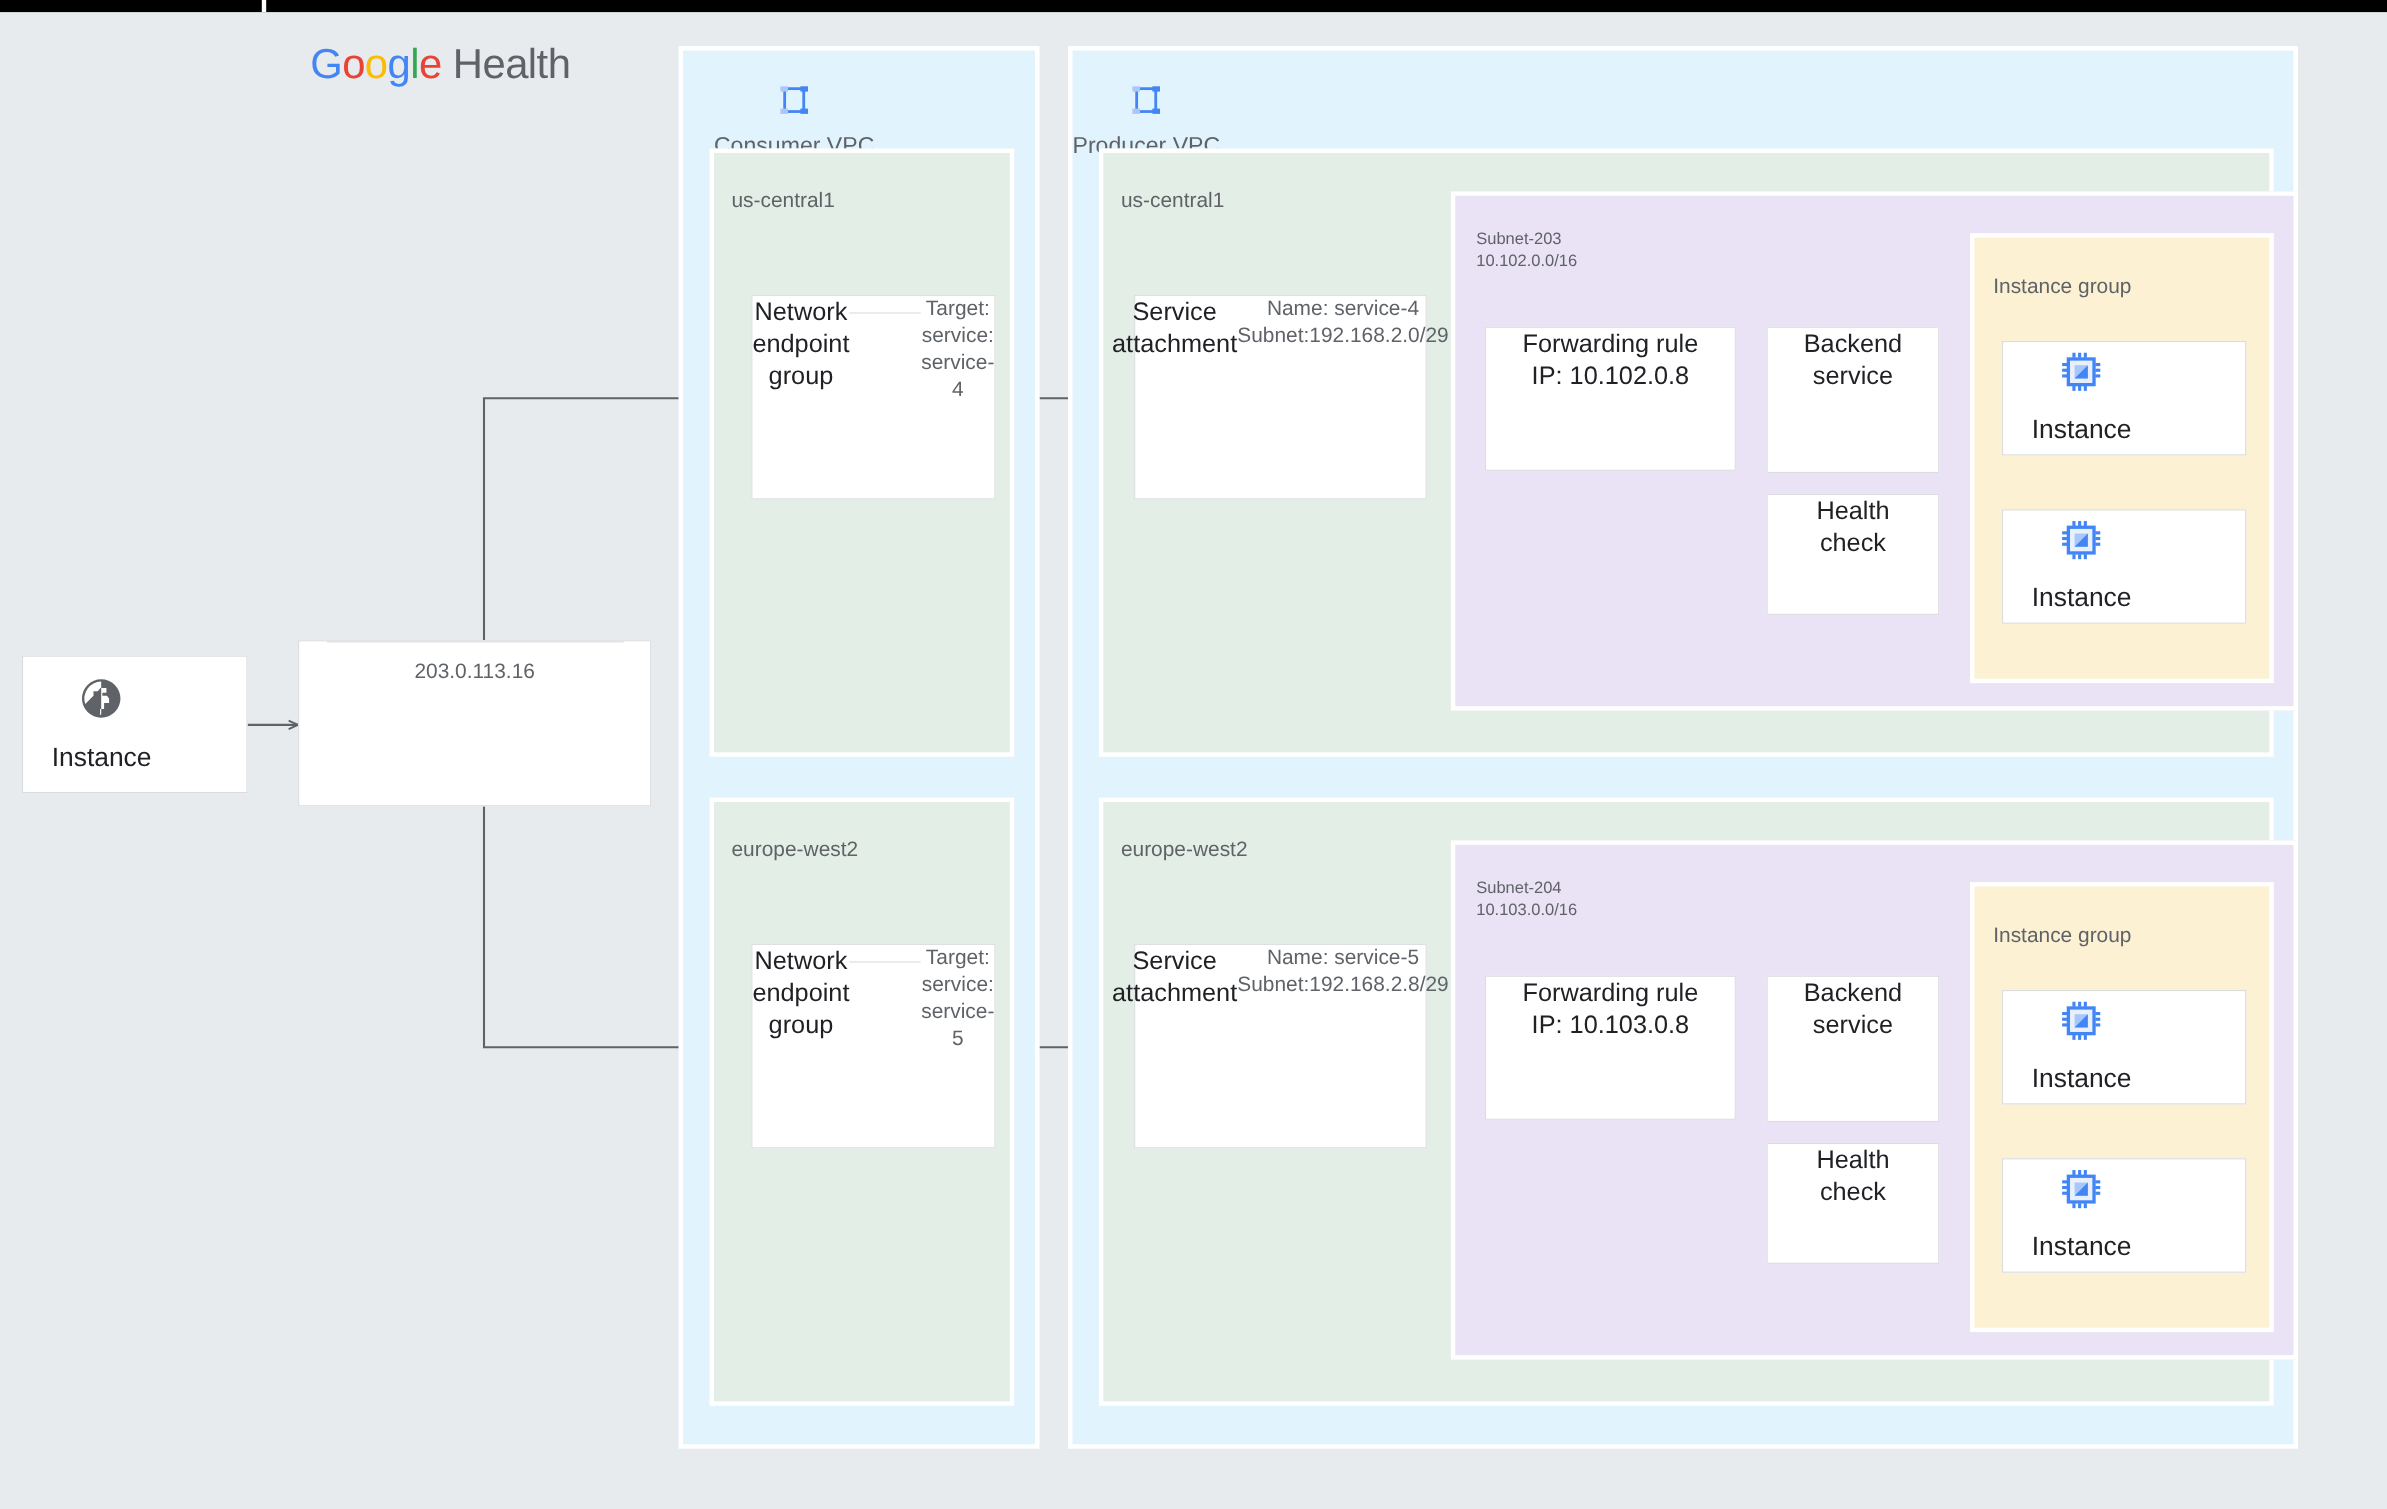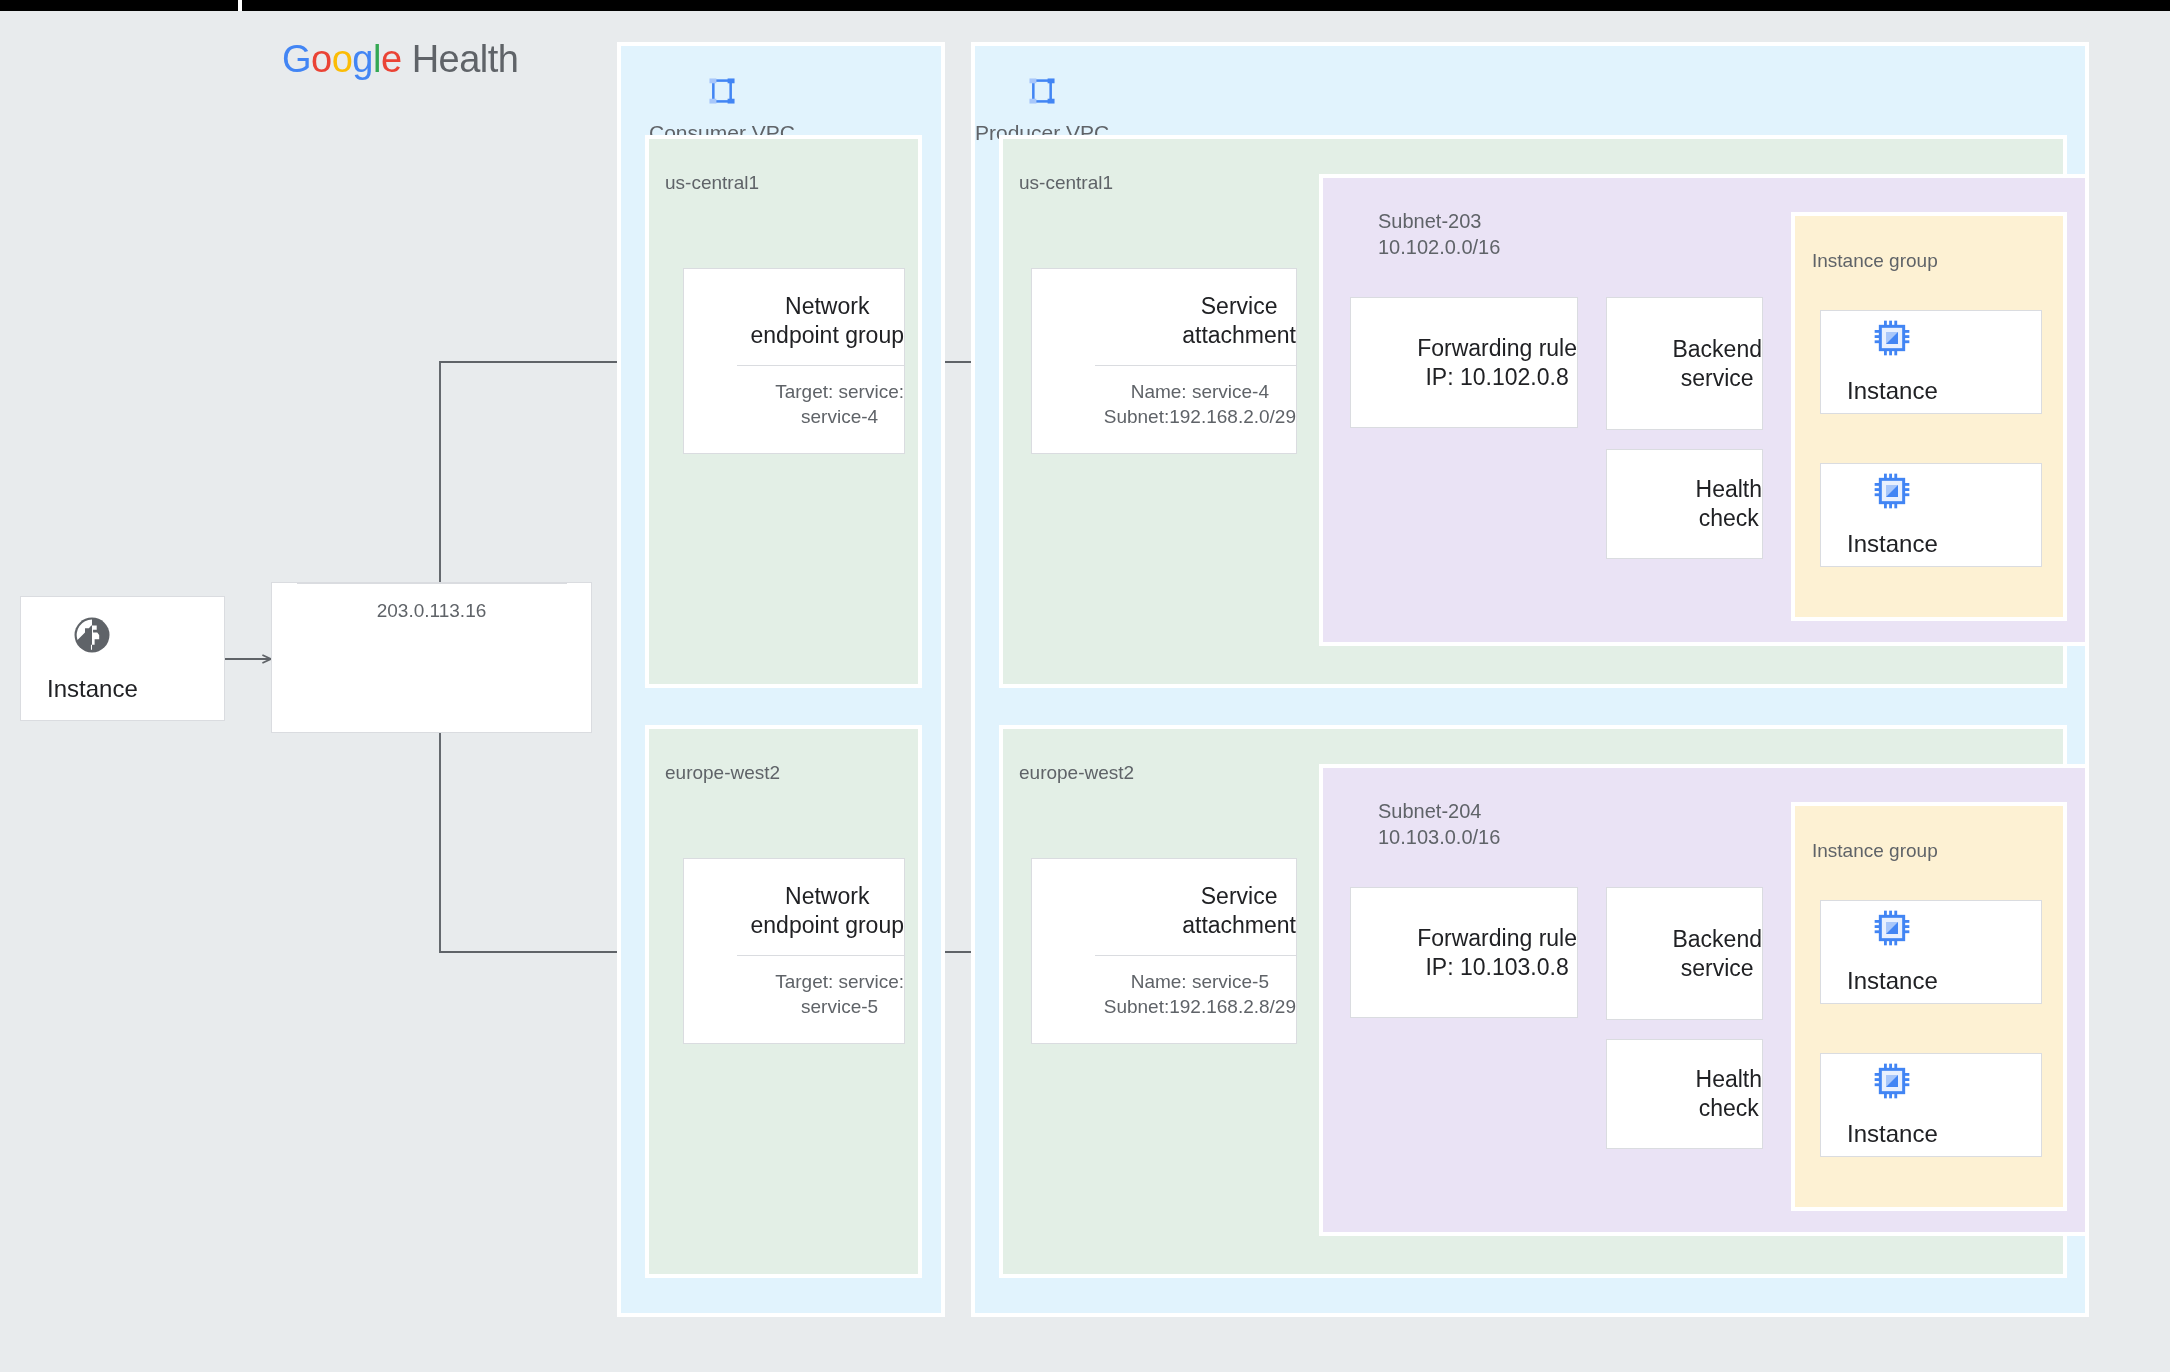--- a/index.html
+++ b/index.html
@@ -24,29 +24,29 @@
   .vpc {
     position:absolute; background:#e1f3fd; border:4px solid #ffffff;
   }
   .vpc-hd { position:absolute; display:flex; align-items:center; gap:14px;flex-direction:column; }
   .vpc-hd .lbl { font-size:21px; color:#5f6368; white-space:nowrap; }
 
   .region { position:absolute; background:#e3efe6; border:4px solid #ffffff; }
   .region-lbl { position:absolute; font-size:19px; color:#5f6368; white-space:nowrap; }
 
   .subnet { position:absolute; background:#eae3f5; border:4px solid #ffffff; }
-  .subnet-lbl { position:absolute; font-size:20px; color:#5f6368; line-height:1.3; white-space:nowrap;margin-left:36px; }
+  .subnet-lbl { position:absolute; font-size:15px; color:#5f6368; line-height:1.3; white-space:nowrap; }
 
   .igroup { position:absolute; background:#fdf1d3; border:4px solid #ffffff; }
   .igroup-lbl { position:absolute; font-size:19px; color:#5f6368; white-space:nowrap; }
 
   
   .node {
     position:absolute; background:#ffffff; border:1px solid #dadce0;
-    display:flex; flex-direction:column; align-items:flex-end; justify-content:center;
+    display:flex; flex-direction:row; align-items:flex-start; justify-content:center;
   }
   .node .title {
     font-size:23px; color:#202124; text-align:center; line-height:1.26; white-space:pre-line;
   }
   .node .rule { width:76%; height:1px; background:#dadce0; margin:15px 0 14px; }
   .node .sub { font-size:19px; color:#5f6368; text-align:center; line-height:1.3; white-space:pre-line; }
 
   
   .inode { position:absolute; background:#ffffff; border:1px solid #dadce0; }
   .inode-row { display:flex; align-items:center; gap:18px; padding:0 26px;flex-direction:column; }

